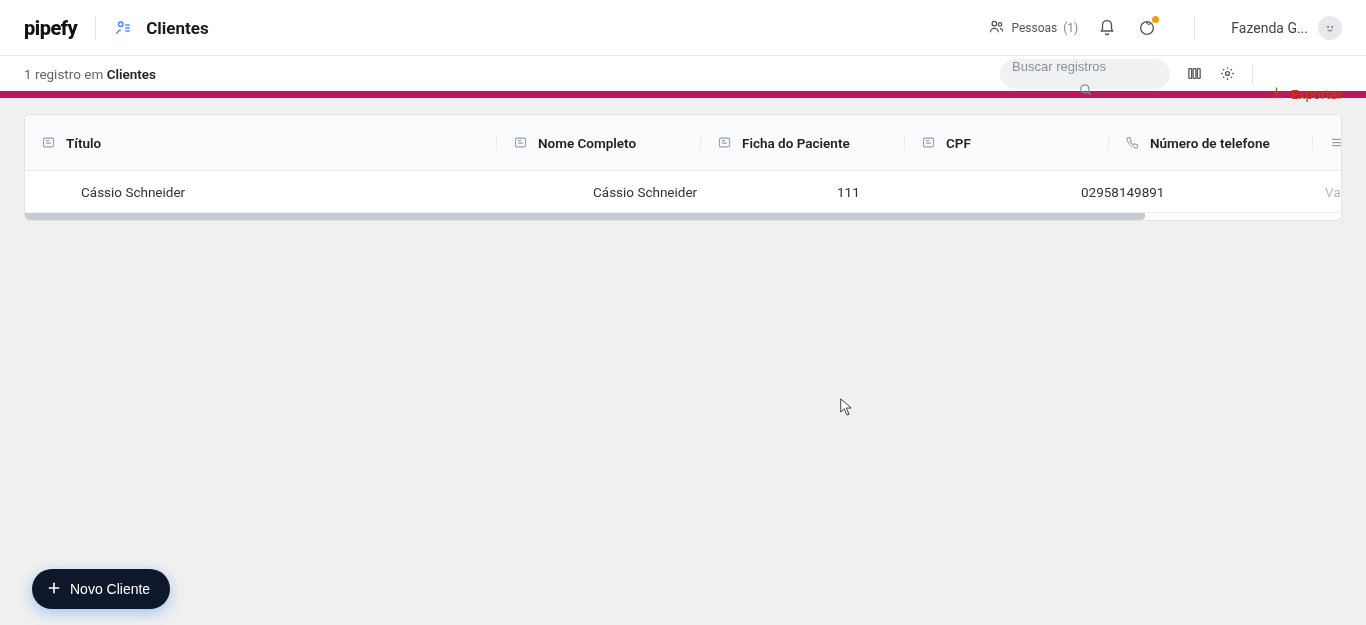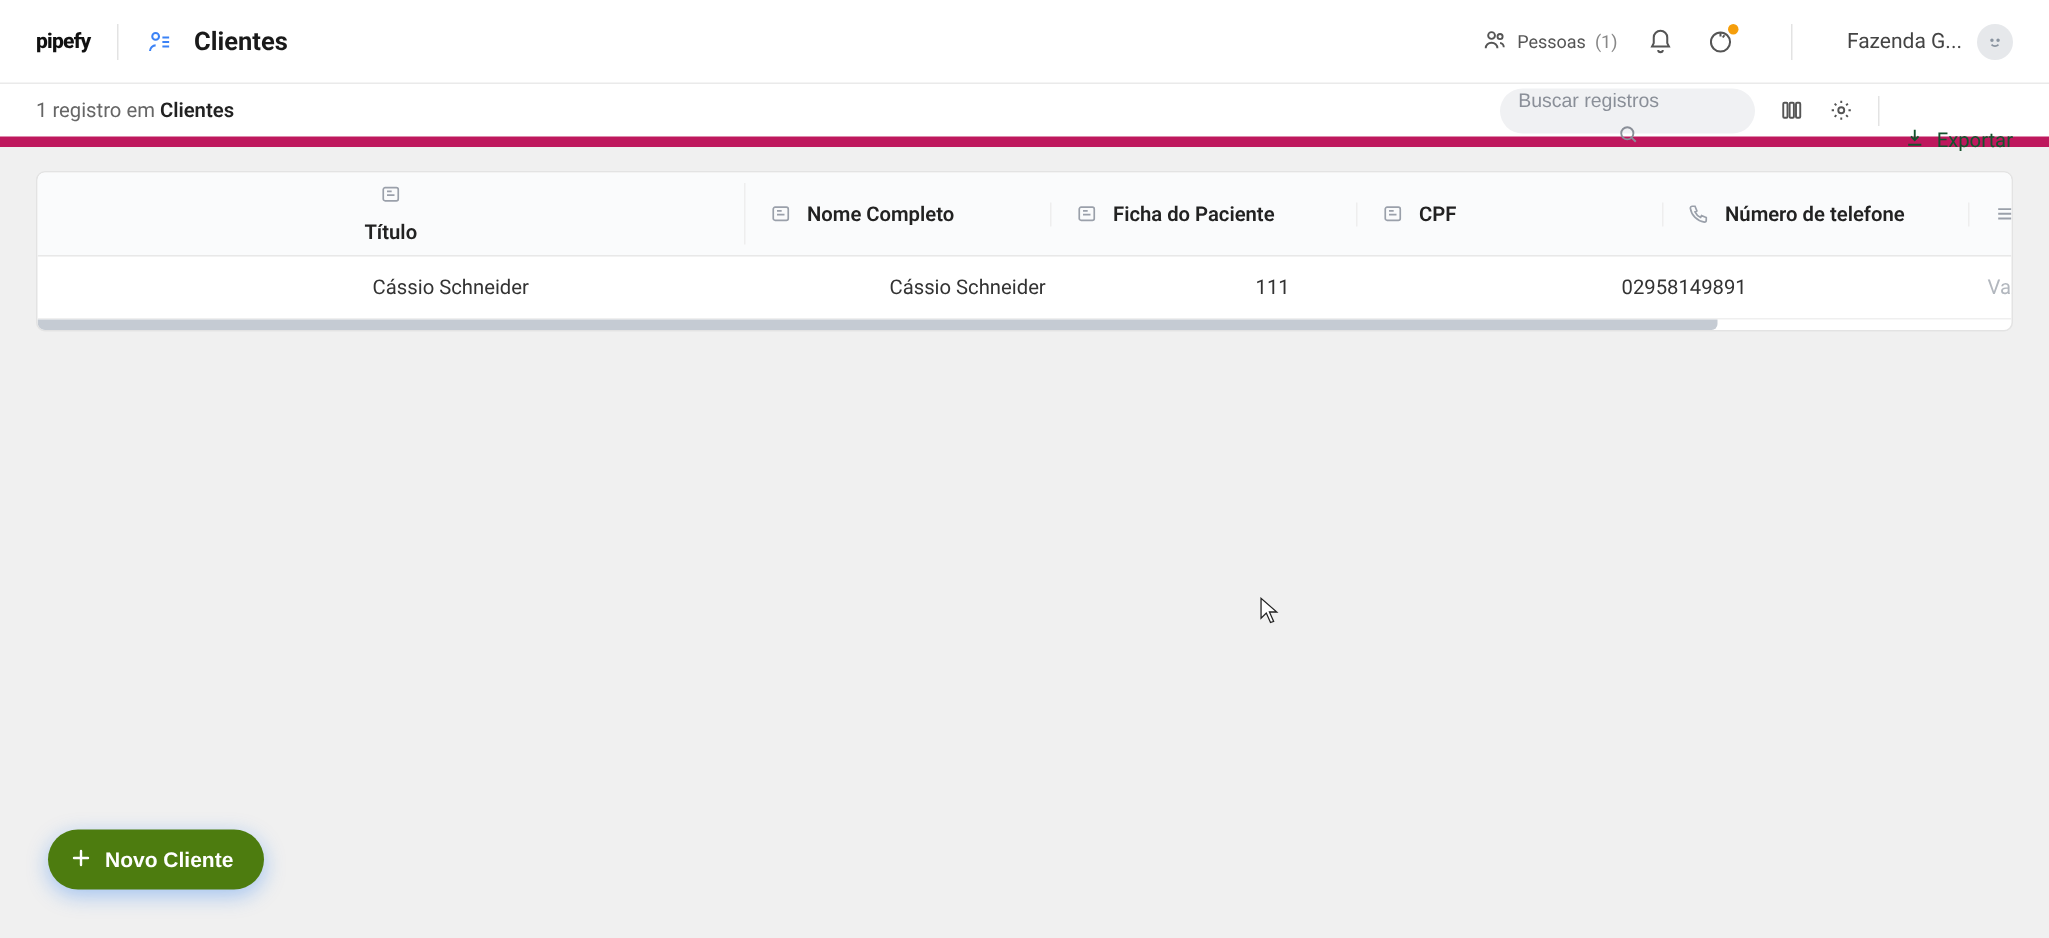--- a/index.html
+++ b/index.html
@@ -16,21 +16,21 @@
   .top-header {
     height: 56px;
     background: #fff;
     display: flex;
     align-items: center;
     padding: 0 24px;
     border-bottom: 1px solid #eaeaea;
   }
   .logo {
     font-weight: 800;
-    font-size: 14px;
+    font-size: 20px;
     letter-spacing: -0.5px;
     color: #111;
     display: flex;
     align-items: center;
   }
   .divider-v {
     width: 1px;
     height: 24px;
     background: #e3e3e3;
     margin: 0 18px;
@@ -104,21 +104,21 @@
   .search-wrap .sicon { color: #8a8f98; }
   .tool-icon {
     display: inline-flex; align-items: center; justify-content: center;
     color: #555; cursor: pointer; margin-left: 16px;
   }
   .tool-sep {
     width: 1px; height: 20px; background: #e3e3e3; margin-left: 16px;
   }
   .export-btn {
     display: flex; align-items: center; gap: 7px;
-    color: #14532d; font-size: 13.5px; cursor: pointer; margin-left: 16px; margin-top: 40px;
+    color: #c2410c; font-size: 13.5px; cursor: pointer; margin-left: 16px; margin-top: 40px;
   }
 
   
   .table-area {
     padding: 16px 24px 0 24px;
   }
   .table-card {
     background: #fff;
     border: 1px solid #e3e3e3;
     border-radius: 6px;
@@ -149,21 +149,21 @@
     overflow: hidden;
     white-space: nowrap;
     border-right: 1px solid #eee;
   }
   .th { font-weight: 600; color: #222; }
   .td { color: #333; border-right: 1px solid transparent; margin-left: 40px;}
   .td.empty { color: #b2b7be; }
   .col-icon { color: #9aa0aa; display:inline-flex; }
 
   
-  .c0 { width: 472px; flex-direction: column; }
+  .c0 { width: 472px; }
   .c1 { width: 204px; }
   .c2 { width: 204px; }
   .c3 { width: 204px; }
   .c4 { width: 204px; }
   .c5 { width: 60px; border-right:none;}
 
   
   .hscroll {
     height: 7px;
     background: transparent;
@@ -174,29 +174,29 @@
     height: 7px;
     width: 1120px;
     background: #c5cbd3;
     border-radius: 0 0 4px 4px;
   }
 
   
   .fab {
     position: fixed;
     left: 32px;
-    bottom: 32px;
-    background: #4d7c0f;
+    bottom: 16px;
+    background: #0f172a;
     color: #fff;
     border: none;
     height: 40px;
     padding: 0 20px 0 14px;
     border-radius: 22px;
     display: flex; align-items: center; gap: 8px;
-    font-size: 14px; font-weight: 700;
+    font-size: 14px; font-weight: 400;
     cursor: pointer;
     box-shadow: 0 4px 14px rgba(17,113,240,0.35);
   }
 
   
   .fake-cursor {
     position: fixed;
     left: 840px;
     top: 398px;
     width: 14px; height: 20px;

